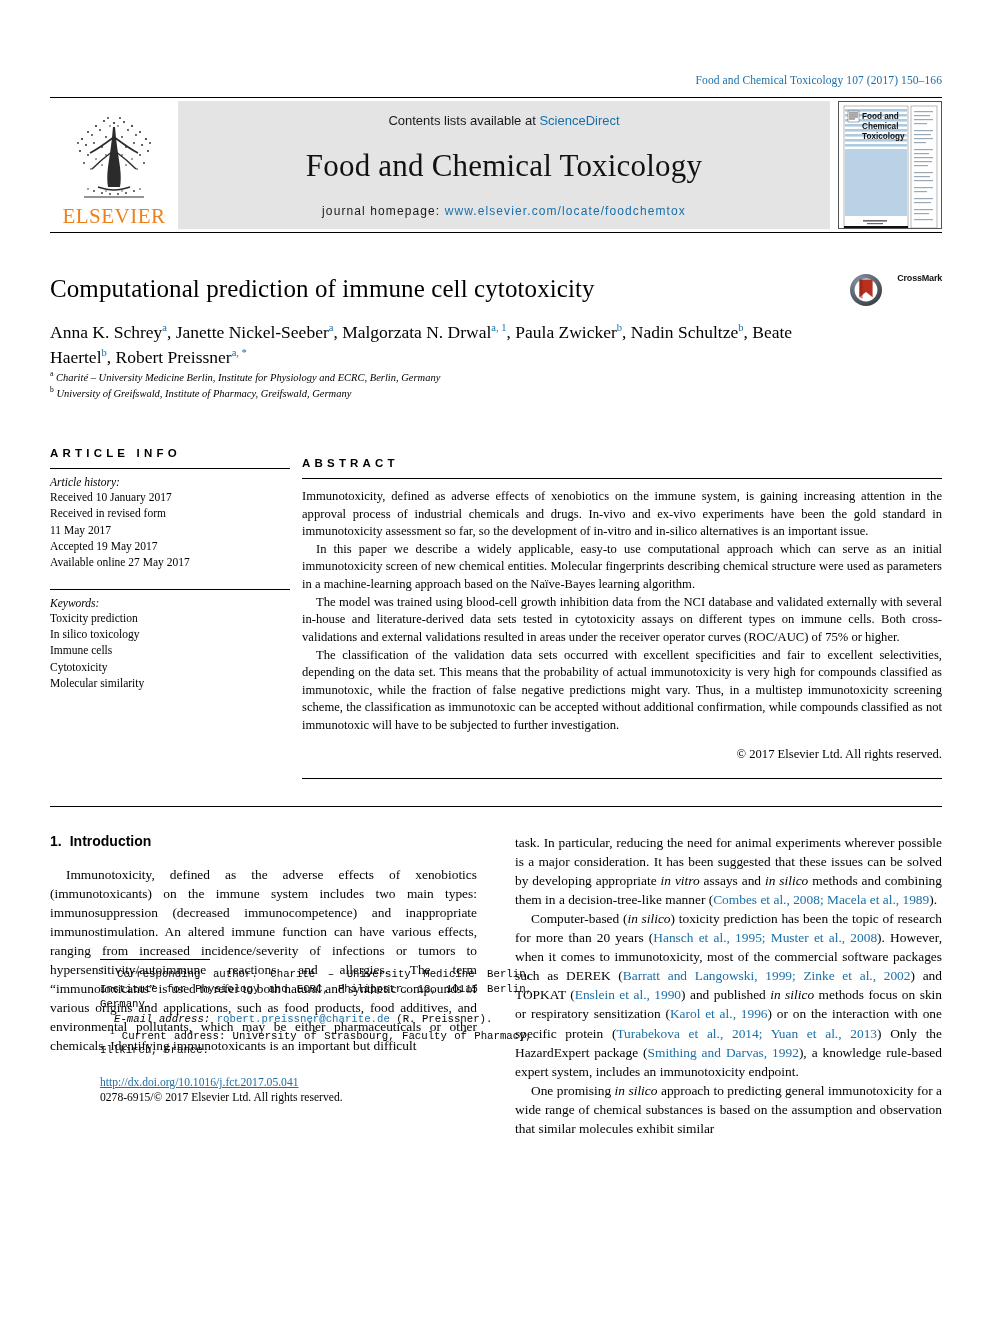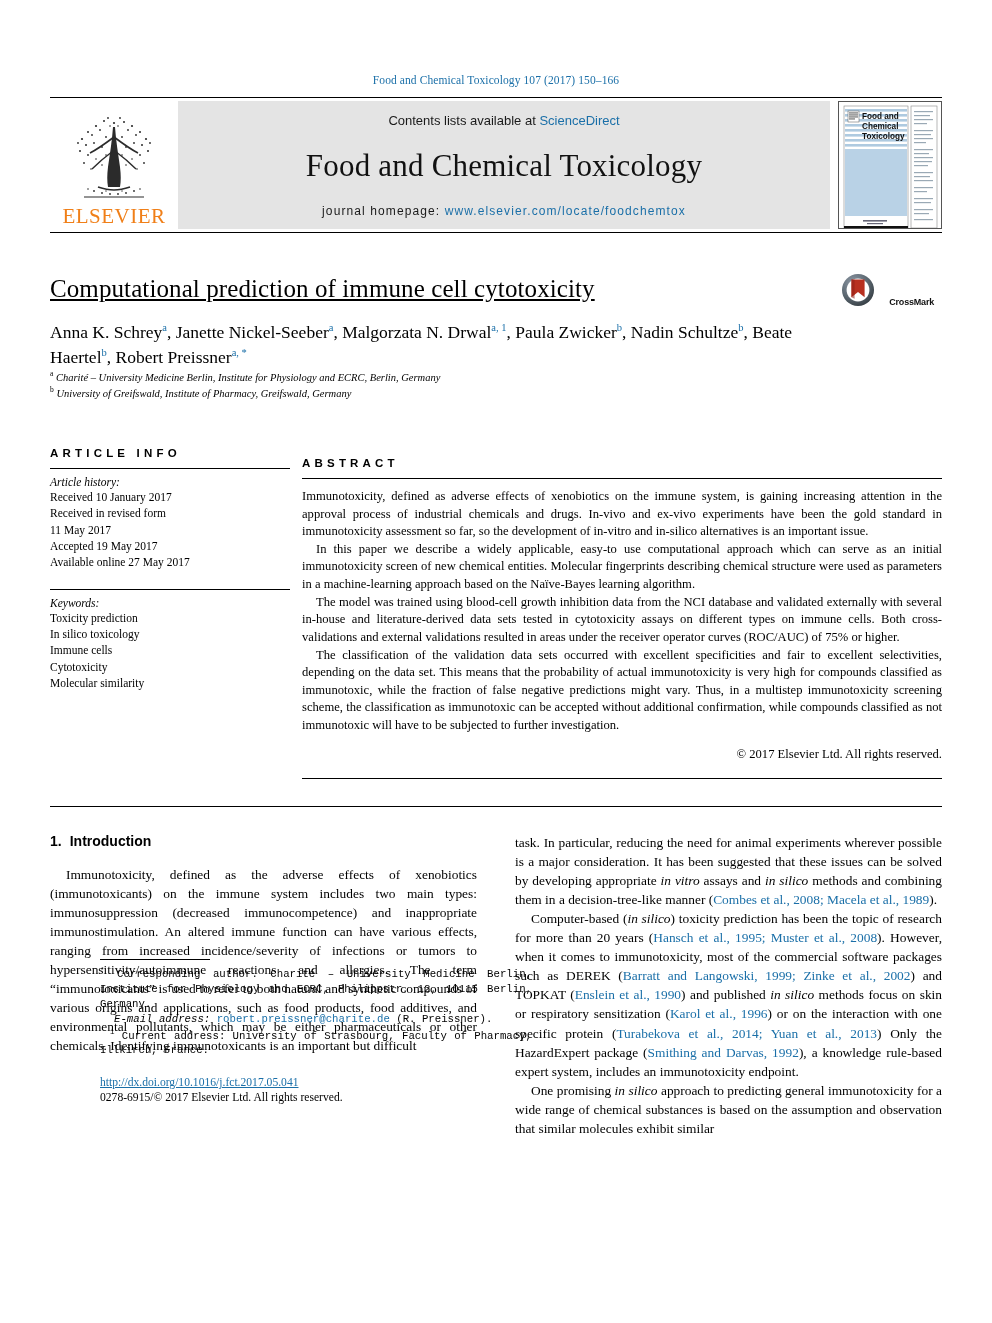--- a/index.html
+++ b/index.html
@@ -18,21 +18,21 @@
   .page {
     width: 992px;
     height: 1323px;
     position: relative;
     box-sizing: border-box;
     padding: 0 50px;
   }
 
   
   .running-head {
-    text-align: center;
+    text-align: right;
     font-family: "Liberation Serif", serif;
     font-size: 11.5px;
     color: #1a6fa8;
     padding-top: 74px;
     letter-spacing: 0.1px;
   }
 
   
   .masthead {
     margin-top: 11px;
@@ -106,43 +106,42 @@
 
   
   .title-block { margin-top: 42px; position: relative; }
   .paper-title {
     font-family: "Liberation Serif", serif;
     font-size: 25px;
     font-weight: 400;
     margin: 0 0 16px 0;
     line-height: 1.15;
     letter-spacing: 0.1px;
-    text-decoration: underline;
   }
   .authors {
     font-family: "Liberation Serif", serif;
     font-size: 17.5px;
     line-height: 1.42;
     margin: 0;
     max-width: 800px;
   }
   .authors sup { color: #1a6fa8; font-size: 10.5px; vertical-align: super; }
   .affiliations {
     font-family: "Liberation Serif", serif;
     font-style: italic;
     font-size: 10.5px;
     line-height: 1.45;
   }
   .affiliations sup { font-style: normal; font-size: 7.5px; vertical-align: super; }
   .crossmark {
     position: absolute;
-    right: 8px;
+    right: 0;
     top: -2px;
     display: flex;
-    align-items: flex-end;
+    align-items: flex-start;
     gap: 14px;
   }
   .crossmark-label {
     font-family: "Liberation Sans", sans-serif;
     font-size: 9px;
     font-weight: bold;
     color: #111;
     letter-spacing: -0.2px;
   }
 

